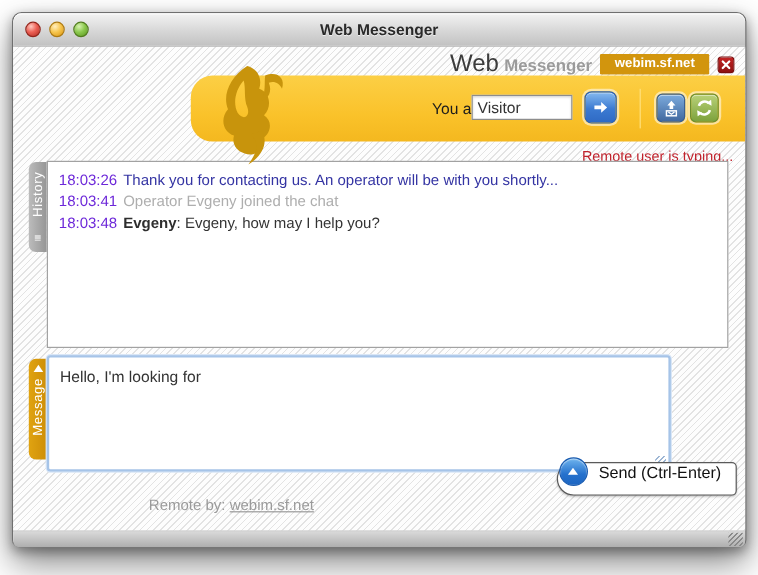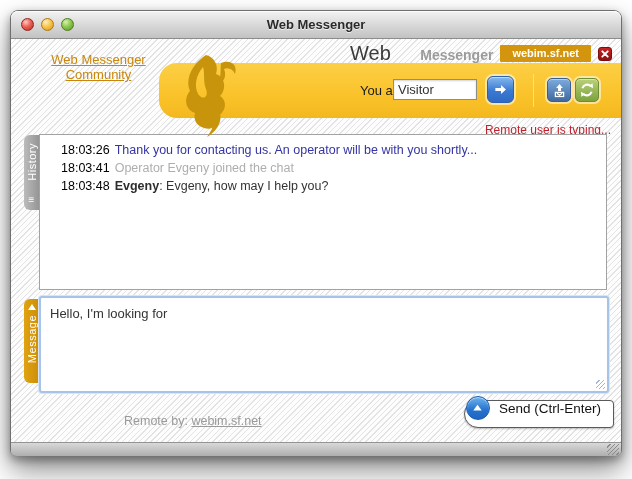--- a/index.html
+++ b/index.html
@@ -31,21 +31,21 @@
              background:repeating-linear-gradient(135deg, #fdfdfd 0 3px, #e3e3e3 3px 4px); }
 
   .bottombar { height:14px; border-top:1px solid #949494; border-radius:0 0 5px 5px;
                background:linear-gradient(#d9d9d9, #aeaeae); position:relative; }
   .win-grip { position:absolute; right:2px; bottom:1px; width:12px; height:11px;
               background:repeating-linear-gradient(135deg, transparent 0 2px, #8a8a8a 2px 3px); }
 
   
   .brand-row { position:absolute; top:3px; right:9px; display:flex; align-items:center; gap:7px; }
   .brand-web { font-size:20px; font-weight:normal; color:#3c3c3c; }
-  .brand-messenger { font-size:14px; font-weight:bold; color:#9b9b9b;margin-left:25px; }
+  .brand-messenger { font-size:14px; font-weight:bold; color:#9b9b9b; }
   .badge { background:#d2950d; color:#fff; font-size:11px; font-weight:bold;
            padding:2px 12px 3px; border-radius:1px; }
   .close-btn { width:14px; height:14px; border-radius:3px; cursor:pointer;
                background:linear-gradient(#c32424, #8e1111); border:1px solid #7a0e0e;
                display:flex; align-items:center; justify-content:center; }
 
   
   .community { position:absolute; left:30px; top:13px; width:115px; text-align:center;
                font-size:13px; line-height:15px; color:#c8860b;
                text-decoration:underline; cursor:pointer; }
@@ -85,41 +85,41 @@
   .vtext { writing-mode:vertical-rl; transform:rotate(180deg); font-size:11px;
            letter-spacing:.5px; }
   .grip-glyph { margin-top:auto; font-size:10px; line-height:10px; }
   .tab-arrow { width:0; height:0; border-left:4px solid transparent;
                border-right:4px solid transparent; border-bottom:6px solid #fff;
                margin-bottom:5px; }
 
   .history-box { position:absolute; left:28px; top:95px; width:568px; height:156px;
                  background:#fff; border:1px solid #a2a2a2; padding:6px 9px;
                  font-size:12.5px; line-height:18px; overflow:hidden; }
-  .msg-line .time { color:#000000; margin-right:5px;margin-left:12px; }
+  .msg-line .time { color:#6d28d9; margin-right:5px; }
   .msg-line .sys  { color:#3434a3; }
   .msg-line .info { color:#aeaeae; }
   .msg-line .author { color:#2e2e2e; font-weight:bold; }
   .msg-line .text { color:#333; }
 
   
-  .msg-wrap { position:absolute; left:28px; top:257px; width:570px; height:97px; }
+  .msg-wrap { position:absolute; left:28px; top:257px; width:520px; height:97px; }
   .msg-input { width:100%; height:100%; resize:none; background:#fff;
                border:2px solid #a6c4e8; border-radius:3px;
                box-shadow:0 0 0 1px #d9e6f6; outline:none;
                font-family:"Liberation Sans", sans-serif; font-size:13px; color:#333;
                padding:7px 9px; line-height:17px; }
   .ta-grip { position:absolute; right:4px; bottom:4px; width:9px; height:9px;
              background:repeating-linear-gradient(135deg, transparent 0 2px, #9db6d4 2px 3px);
              cursor:nwse-resize; }
 
   
   .powered { position:absolute; left:113px; top:375px; font-size:12.5px; color:#9a9a9a; }
   .powered a { color:#9a9a9a; text-decoration:underline; cursor:pointer; }
-  .send-btn { position:absolute; right:7px; top:361px; height:28px; cursor:pointer;
+  .send-btn { position:absolute; right:7px; top:346px; height:28px; cursor:pointer;
               background:#fff; border:1px solid #5a5a5a; border-radius:14px 4px 4px 14px;
               display:flex; align-items:center; gap:9px; padding:0 12px 12px 1px;
               font-family:"Liberation Sans", sans-serif; font-size:13.5px; color:#111;
               box-shadow:0 1px 2px rgba(0,0,0,.25); }
   .send-circle { width:24px; height:24px; border-radius:50%;
                  background:linear-gradient(#6fb4ee, #2571cd 60%, #1d66c2);
                  border:1px solid #1b5cb0;
                  box-shadow:inset 0 1px 1px rgba(255,255,255,.6);
                  display:flex; align-items:center; justify-content:center; }
 </style>
@@ -145,21 +145,20 @@
         <span class="brand-messenger">Messenger</span>
       </span>
       <span class="badge">webim.sf.net</span>
       <span class="close-btn">
         <svg width="10" height="10" viewBox="0 0 14 14">
           <path d="M3.2 3.2l7.6 7.6M10.8 3.2l-7.6 7.6" stroke="#fff" stroke-width="2.6" stroke-linecap="round"></path>
         </svg>
       </span>
     </div>
 
-    <div class="community">Web Messenger Community</div>
 
     <div class="banner">
       <span class="you-are">You are</span>
       <input class="name-input" type="text" value="Visitor" style="">
       <span class="go-btn">
         <svg width="15" height="15" viewBox="0 0 16 16">
           <path fill="#fff" d="M2.5 6.3h6V3.2l5.3 4.8-5.3 4.8V9.7h-6z"></path>
         </svg>
       </span>
       <span class="banner-divider"></span>

